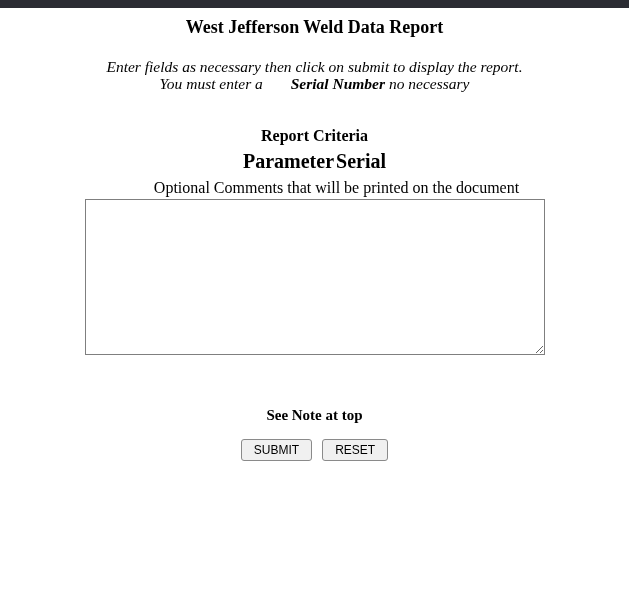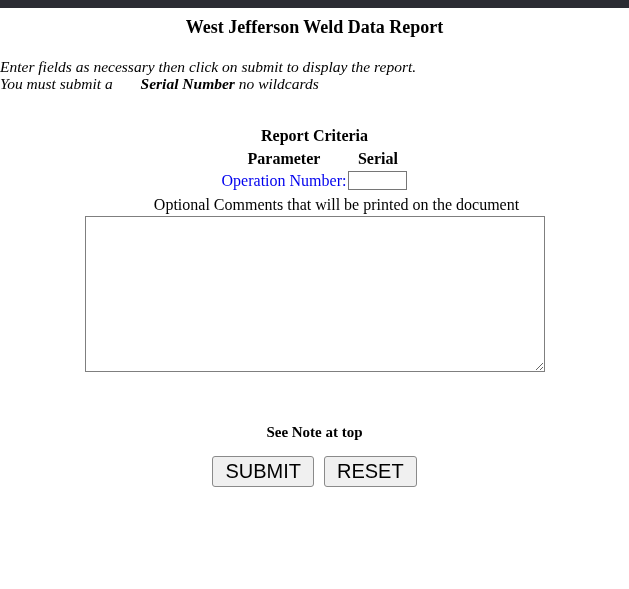--- a/index.html
+++ b/index.html
@@ -19,21 +19,21 @@
   }
   .page-title {
     text-align: center;
     font-weight: bold;
     font-size: 18px;
     line-height: 18px;
     margin-top: 10px;
     font-family: Liberation Serif, serif;
   }
   .instructions {
-    text-align: left;
+    text-align: center;
     font-style: italic;
     font-size: 15.5px;
     line-height: 17px;
     margin-top: 22px;
   }
   .instructions .bold-part {
     font-weight: bold;
     margin-left: 24px;
   }
   .criteria-heading {
@@ -42,21 +42,21 @@
     font-size: 16px;
     line-height: 16px;
     margin-top: 36px;
   }
   table.criteria {
     margin: 3px auto 0 auto;
     border-spacing: 2px 3px;
   }
   table.criteria th {
     font-weight: bold;
-    font-size: 16px;
+    font-size: 20px;
     padding: 0;
     text-align: center;
   }
   td.param-cell {
     text-align: right;
     font-size: 16px;
     padding: 0;
     white-space: nowrap;
   }
   td.param-cell a {
@@ -108,55 +108,49 @@
     line-height: 15px;
     margin-top: 53px;
     font-weight: bold;
   }
   .button-row {
     text-align: center;
     margin-top: 16px;
   }
   button.form-button {
     font-family: "Liberation Sans", sans-serif;
-    font-size: 20px;
+    font-size: 12px;
     color: #000000;
     background: #f0f0f0;
     border: 1px solid #8a8a8a;
     border-radius: 3px;
     padding: 3px 12px;
     margin: 0 3px;
     cursor: pointer;
   }
 </style>
 </head>
 <body>
 
 <div class="topbar"></div>
 
 <div class="page-title">West Jefferson Weld Data Report</div>
 
 <div class="instructions">
   <span>Enter fields as necessary then click on submit to display the report.</span><br>
-  <span>You must submit a </span><span class="bold-part">Serial Number</span><span> no wildcards</span>
+  <span>You must enter a </span><span class="bold-part">Serial Number</span><span> no necessary</span>
 </div>
 
 <div class="criteria-heading">Report Criteria</div>
 
 <table class="criteria">
   <tbody>
       <tr>
     <th>Parameter</th>
     <th>Serial</th>
-  </tr>
-  <tr>
-    <td class="param-cell"><a>Operation Number:</a></td>
-    <td class="value-cell">
-      <input type="text" class="value-input input-operation" value="" style="">
-    </td>
   </tr>
 </tbody>
   </table>
 
 <div class="comments-label">Optional Comments that will be printed on the document</div>
 
 <textarea class="comments-area" style=""></textarea>
 
 <div class="note-text">See Note at top</div>
 

